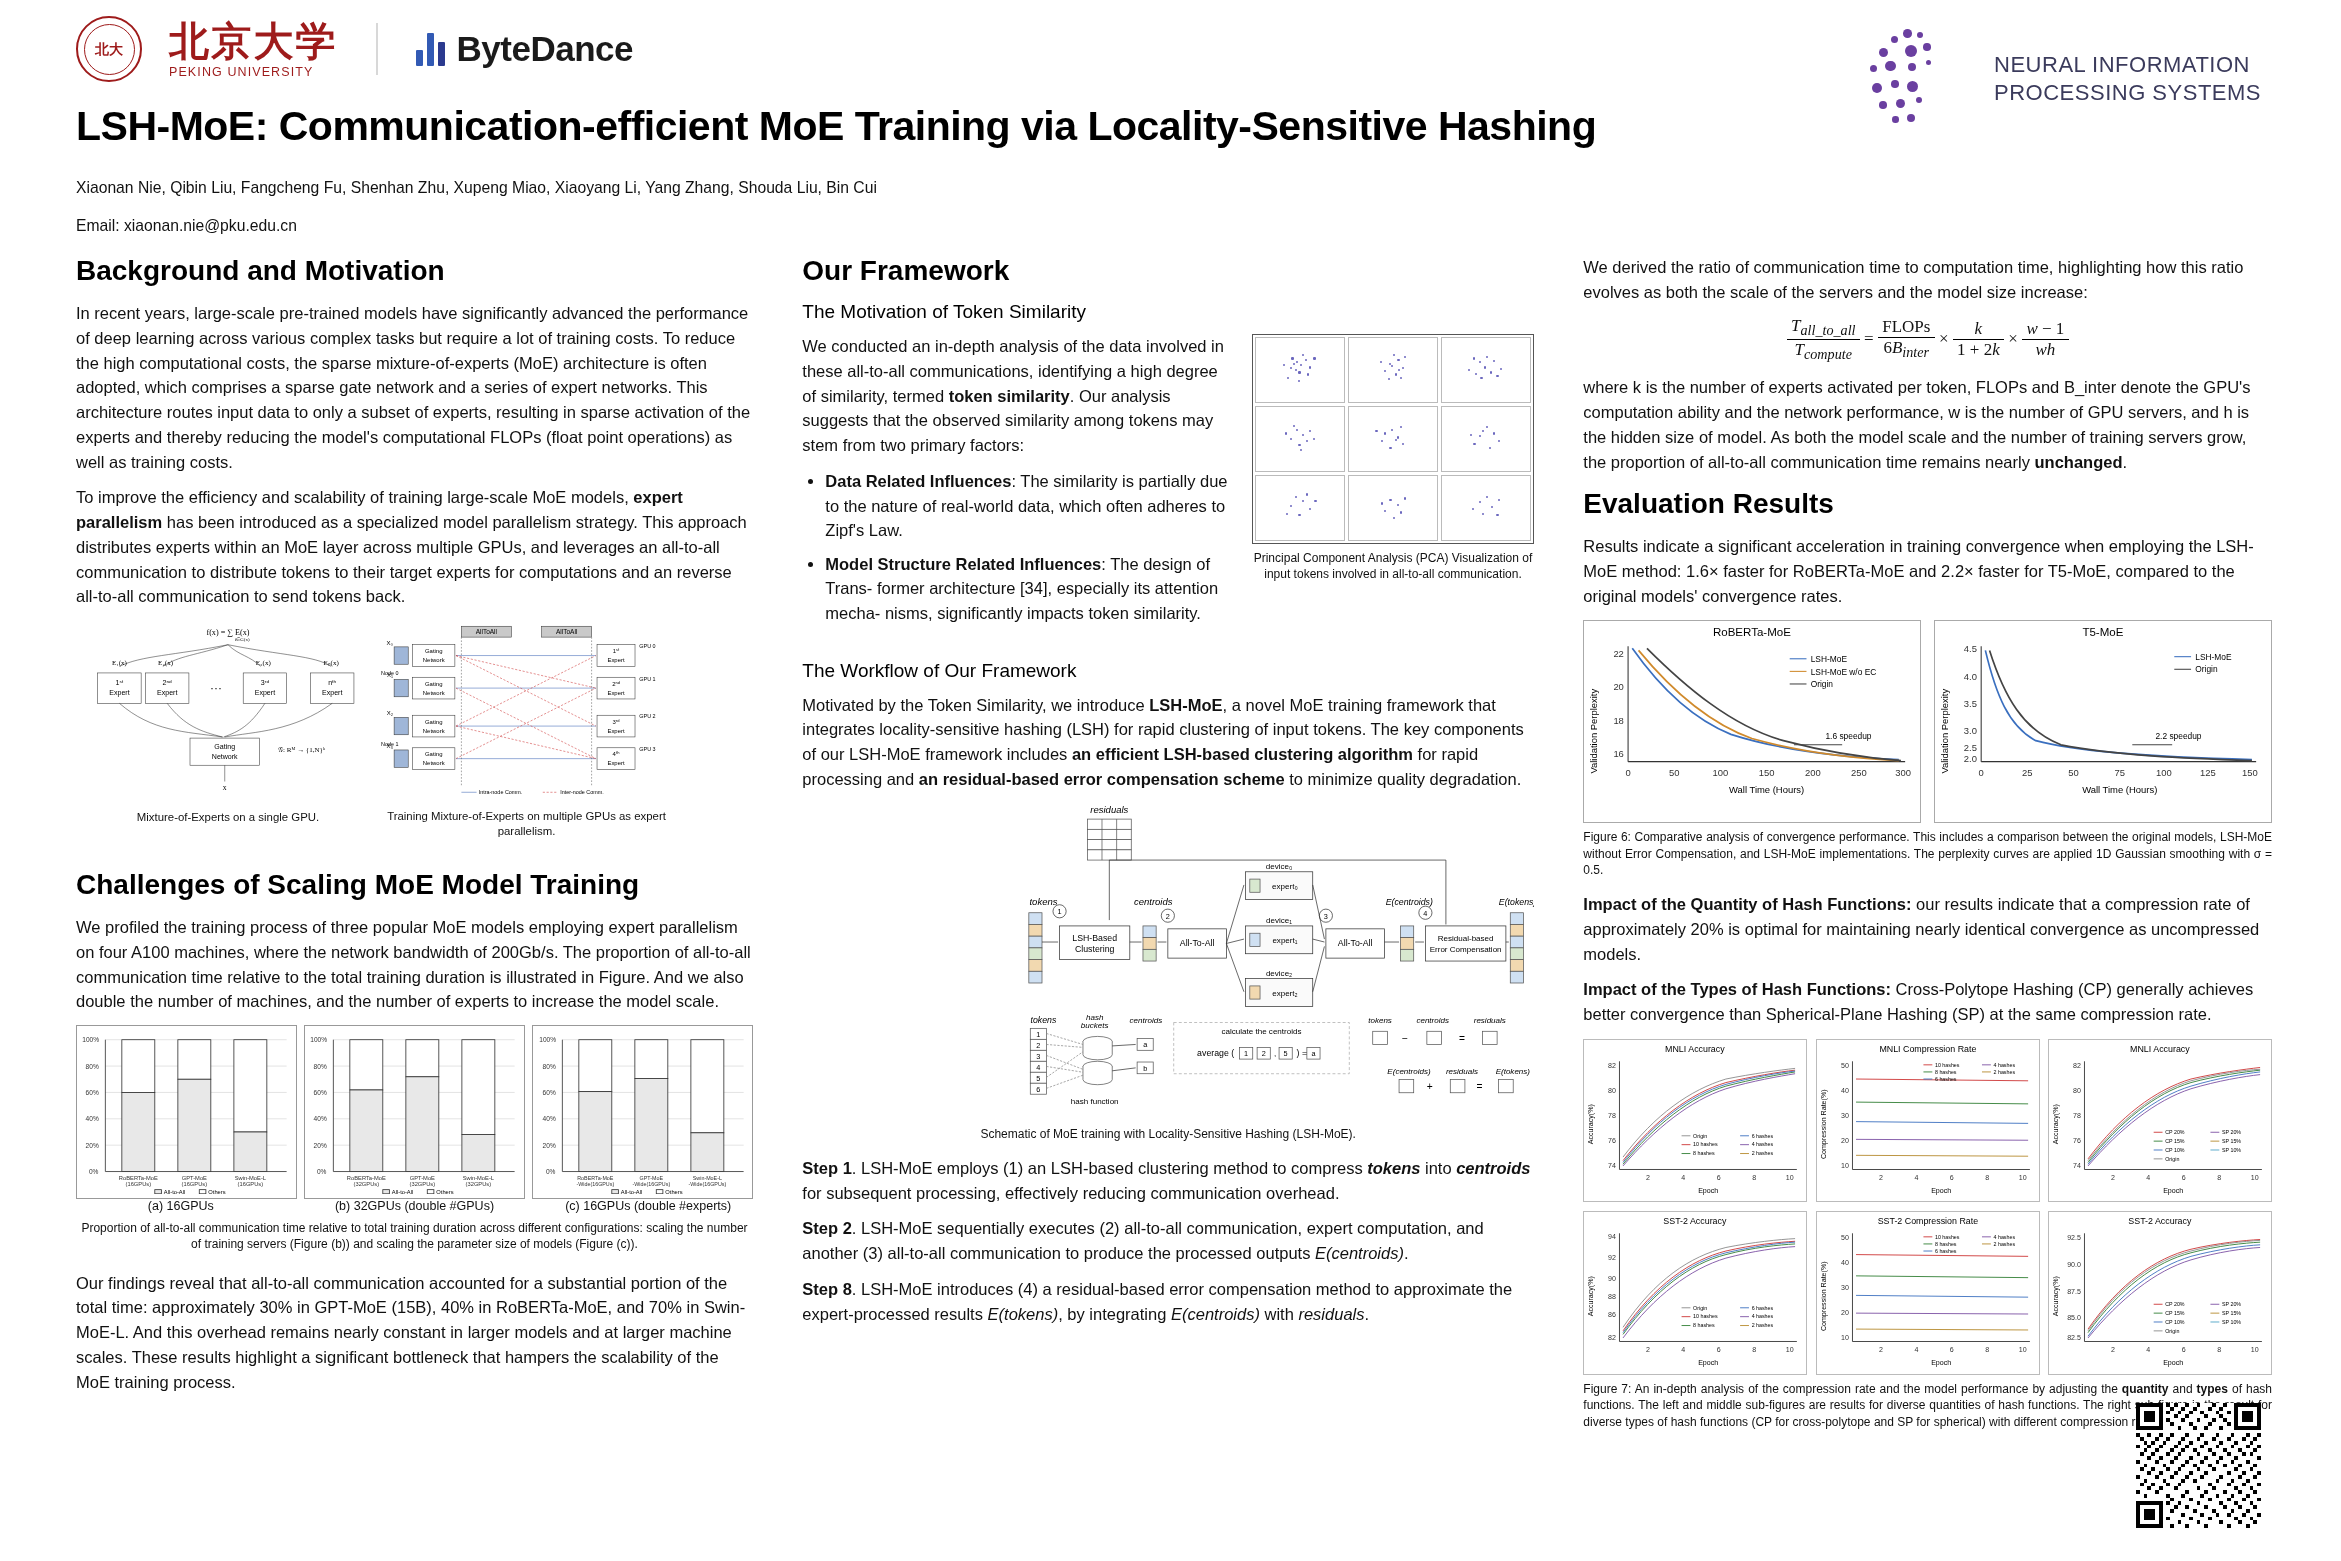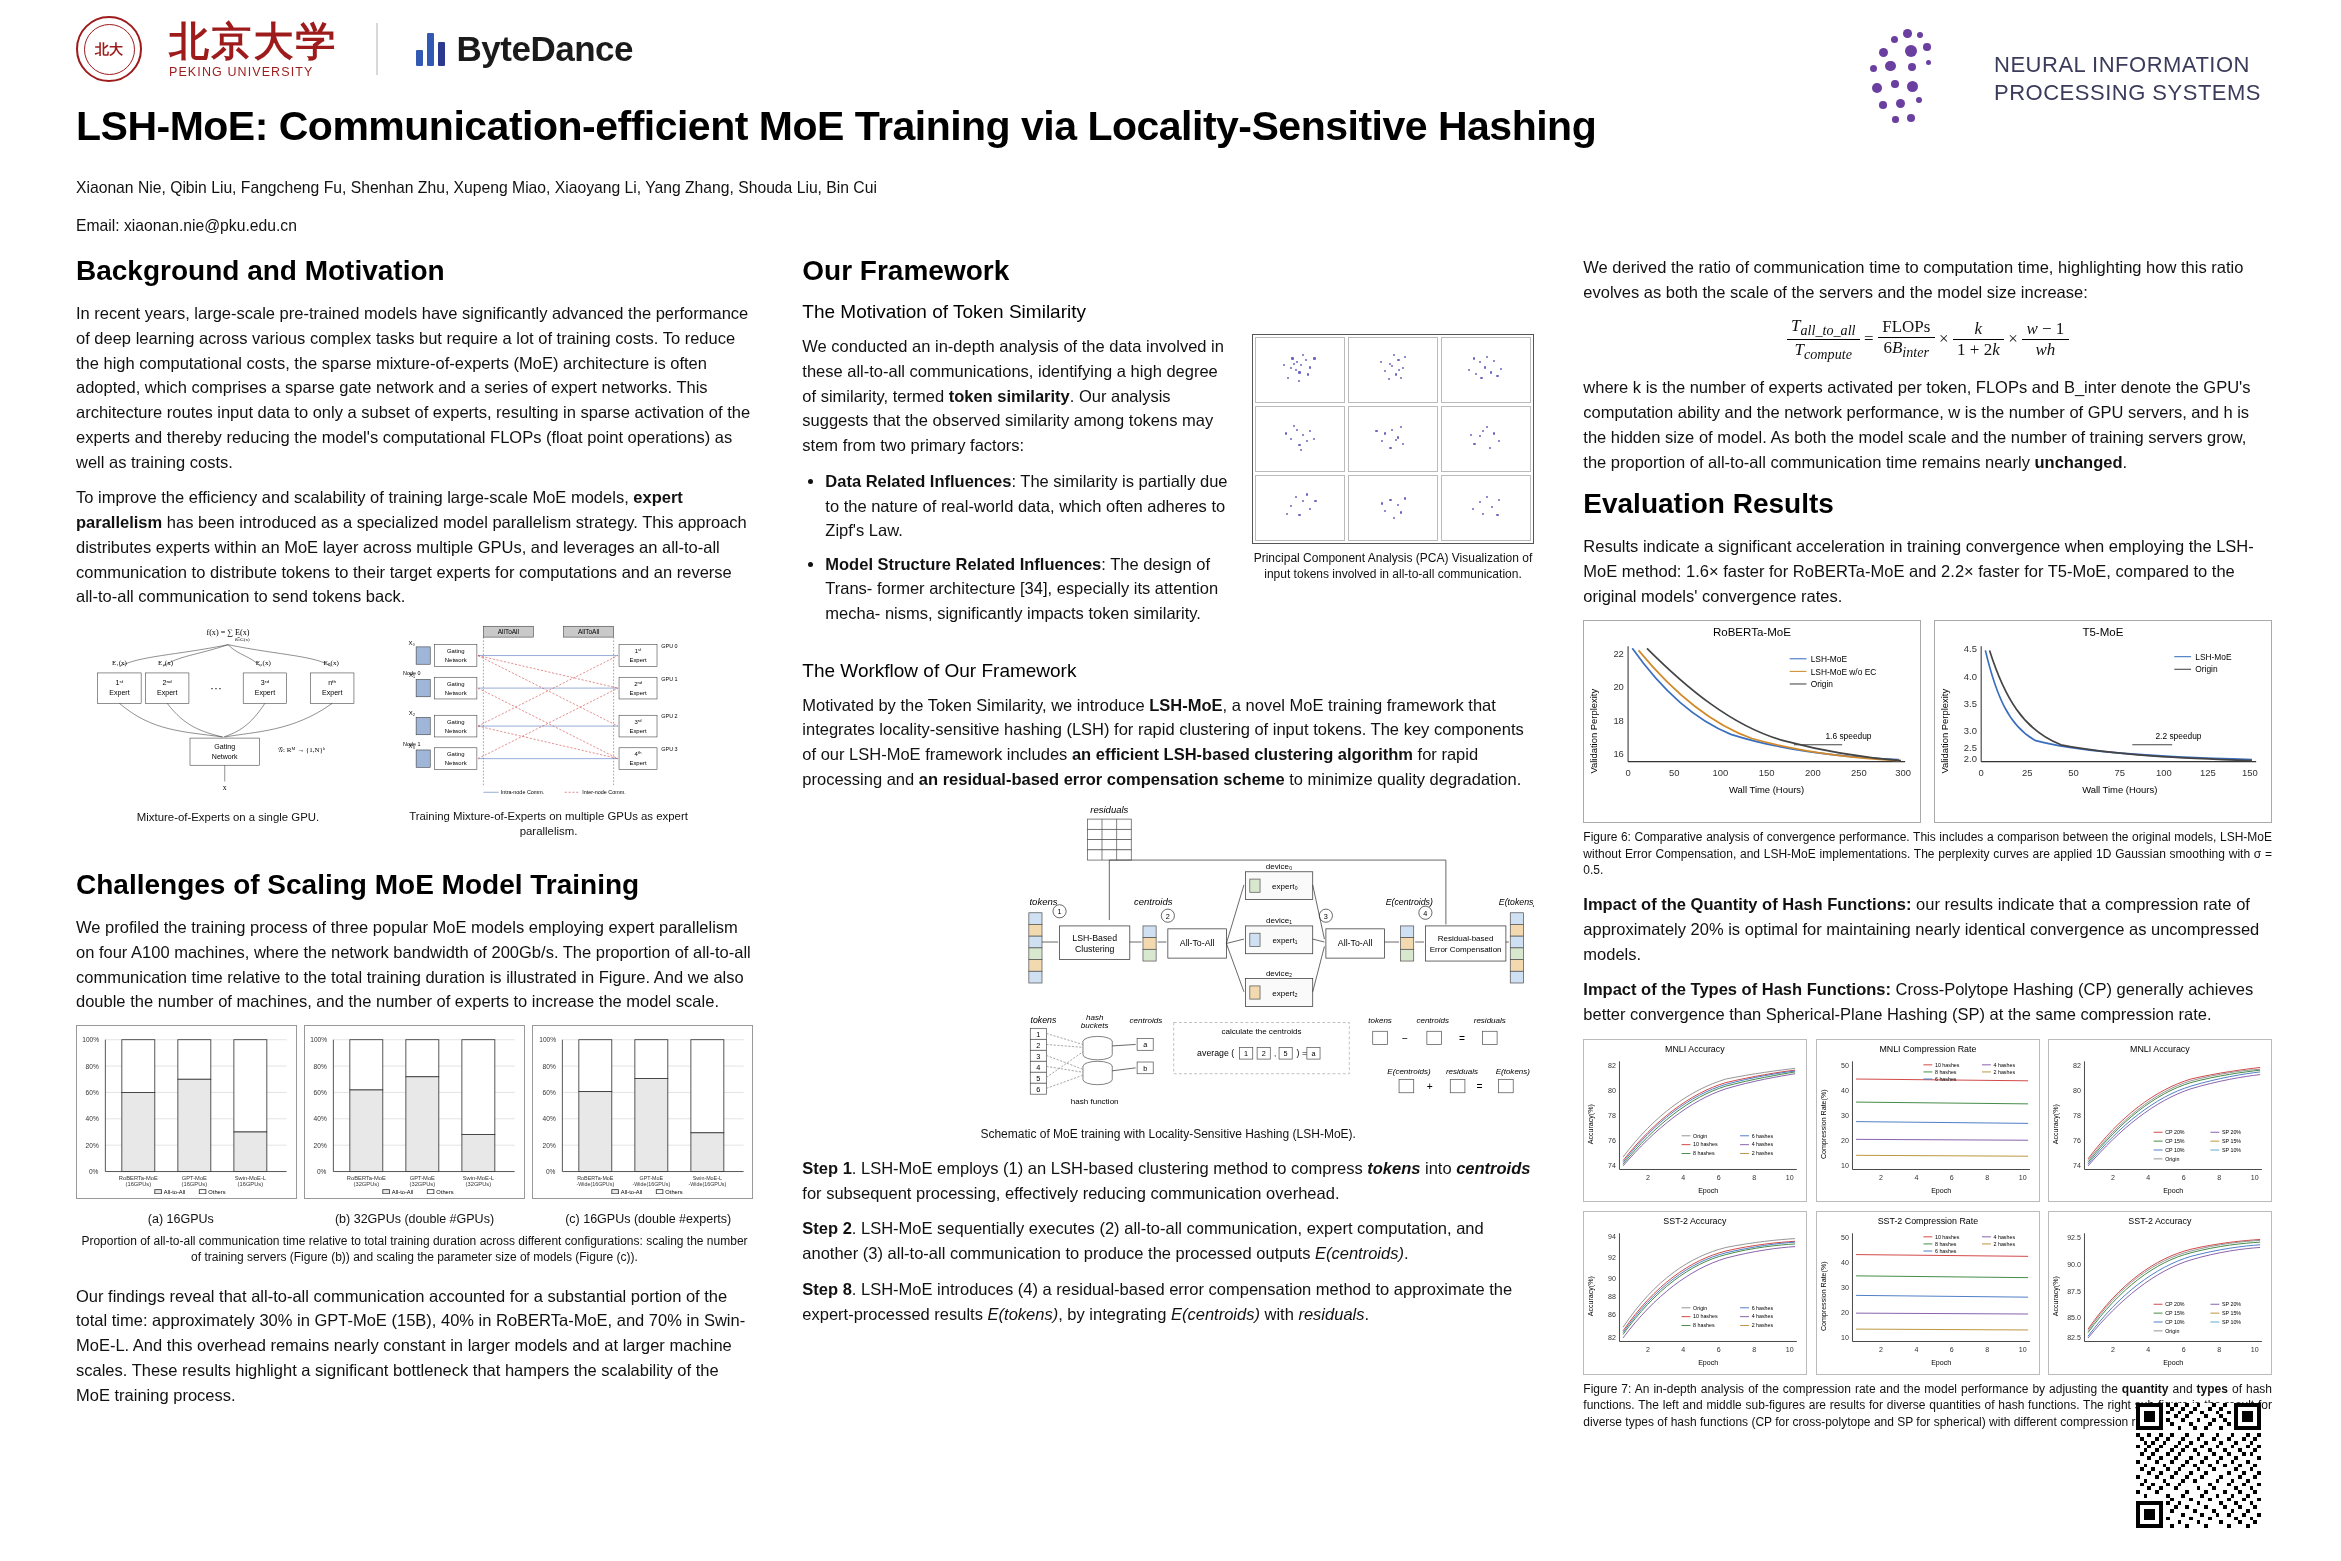--- a/index.html
+++ b/index.html
@@ -41,30 +41,30 @@
   h3.sub{font-size:19px;font-weight:normal;margin:0 0 11px 0;color:#000;}
   h3.sub.mt{margin-top:25px;}
   p.body{font-size:16.5px;line-height:1.5;margin:0 0 11px 0;color:#111;text-align:left;}
   ul.bullets{margin:5.4px 0 7.6px 0;padding-left:23px;}
   ul.bullets li{font-size:16.5px;line-height:1.5;margin-bottom:8.7px;}
   b{font-weight:bold;}
   .cap{font-size:12px;line-height:1.35;color:#111;text-align:center;margin-top:6.5px;}
   .figcap{font-size:12px;line-height:1.35;color:#111;margin-top:6.5px;text-align:justify;}
 
   
-  .fig-moe{display:flex;gap:22px;margin-top:14px;align-items:flex-start;}
+  .fig-moe{display:flex;margin-top:14px;align-items:flex-start;}
   .moe-left{width:304px;}
   .moe-right{width:293px;}
   .svgwrap{width:100%;}
   .smallcap{font-size:11.4px;text-align:center;margin-top:5.4px;line-height:1.3;}
 
   
   .barcharts{display:flex;gap:7.6px;margin-top:11px;}
   .barchart{flex:1;border:0.5px solid #999;background:#fff;padding:3.3px 2.2px 2.2px 2.2px;box-sizing:border-box;}
-  .barlabels{display:flex;gap:24px;margin-top:13px;}
+  .barlabels{display:flex;gap:24px;margin-top:0;}
   .barlabels div{flex:1;text-align:center;font-size:12.5px;}
 
   
   .pca{width:282px;}
   .pca-grid{display:grid;grid-template-columns:repeat(3,1fr);grid-template-rows:repeat(3,1fr);gap:2.7px;border:0.5px solid #555;padding:2.2px;background:#fff;}
   .pca-cell{background:#fff;border:0.5px solid #bbb;height:64px;position:relative;overflow:hidden;}
   .pca-cell i{position:absolute;width:2.2px;height:2.2px;border-radius:50%;background:#3a34a8;opacity:.75;}
 
   .twocol-motiv{display:flex;gap:16.3px;align-items:flex-start;}
   .motiv-text{flex:1;}

